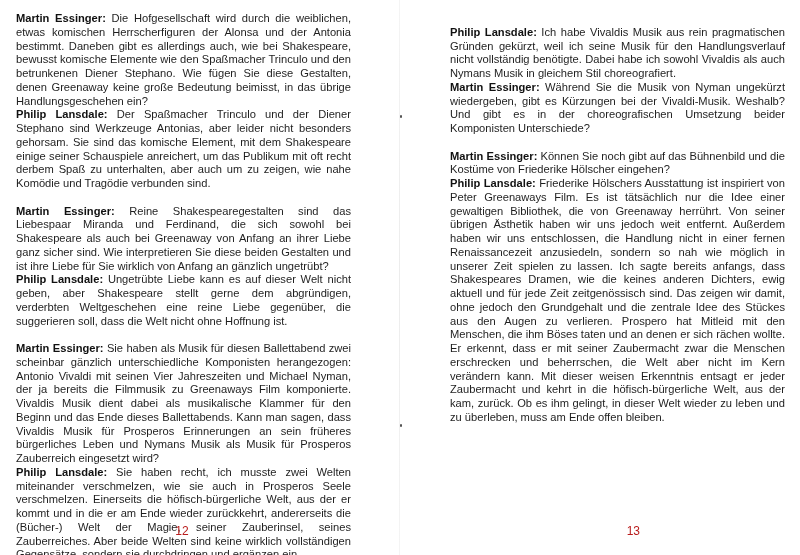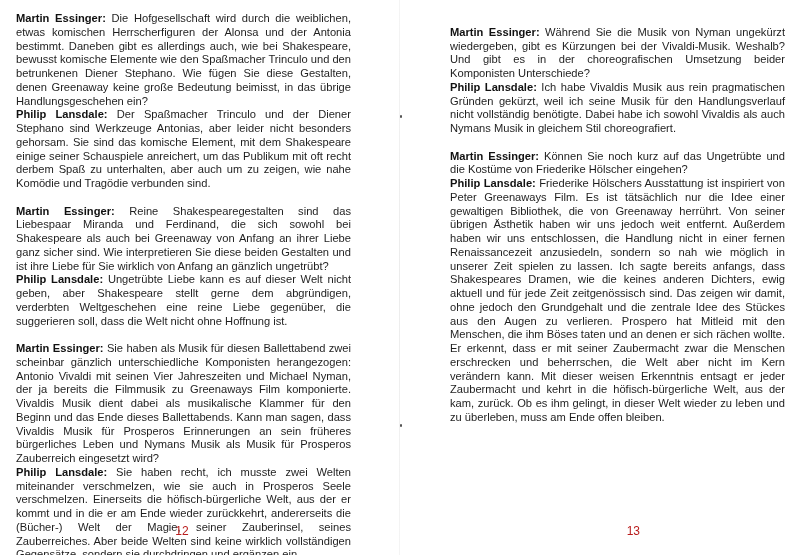--- a/index.html
+++ b/index.html
@@ -58,21 +58,21 @@
     <div class="folio">12</div>
   </div>
 
   <div class="gutter"></div>
   <div class="speck" style="left:400px;top:115px;"></div>
   <div class="speck" style="left:400px;top:424px;"></div>
 
   <div class="page page-right">
     <div class="col">
       <div class="gap"></div>
+      <p class="p"><span class="speaker">Philip Lansdale:</span><span> Ich habe Vivaldis Musik aus rein pragmatischen Gründen gekürzt, weil ich seine Musik für den Handlungsverlauf nicht vollständig benötigte. Dabei habe ich sowohl Vivaldis als auch Nymans Musik in gleichem Stil choreografiert.</span></p>
       <p class="p"><span class="speaker">Martin Essinger:</span><span> Während Sie die Musik von Nyman ungekürzt wiedergeben, gibt es Kürzungen bei der Vivaldi-Musik. Weshalb? Und gibt es in der choreografischen Umsetzung beider Komponisten Unterschiede?</span></p>
-      <p class="p"><span class="speaker">Philip Lansdale:</span><span> Ich habe Vivaldis Musik aus rein pragmatischen Gründen gekürzt, weil ich seine Musik für den Handlungsverlauf nicht vollständig benötigte. Dabei habe ich sowohl Vivaldis als auch Nymans Musik in gleichem Stil choreografiert.</span></p>
       <div class="gap"></div>
-      <p class="p"><span class="speaker">Martin Essinger:</span><span> Können Sie noch kurz auf das Ungetrübte und die Kostüme von Friederike Hölscher eingehen?</span></p>
+      <p class="p"><span class="speaker">Martin Essinger:</span><span> Können Sie noch gibt auf das Bühnenbild und die Kostüme von Friederike Hölscher eingehen?</span></p>
       <p class="p"><span class="speaker">Philip Lansdale:</span><span> Friederike Hölschers Ausstattung ist inspiriert von Peter Greenaways Film. Es ist tätsächlich nur die Idee einer gewaltigen Bibliothek, die von Greenaway herrührt. Von seiner übrigen Ästhetik haben wir uns jedoch weit entfernt. Außerdem haben wir uns entschlossen, die Handlung nicht in einer fernen Renaissancezeit anzusiedeln, sondern so nah wie möglich in unserer Zeit spielen zu lassen. Ich sagte bereits anfangs, dass Shakespeares Dramen, wie die keines anderen Dichters, ewig aktuell und für jede Zeit </span><span class="em">zeitgenössisch</span><span> sind. Das zeigen wir damit, ohne jedoch den Grundgehalt und die zentrale Idee des Stückes aus den Augen zu verlieren. Prospero hat Mitleid mit den Menschen, die ihm Böses taten und an denen er sich rächen wollte. Er erkennt, dass er mit seiner Zaubermacht zwar die Menschen erschrecken und beherrschen, die Welt aber nicht im Kern verändern kann. Mit dieser weisen Erkenntnis entsagt er jeder Zaubermacht und kehrt in die höfisch-bürgerliche Welt, aus der kam, zurück. Ob es ihm gelingt, in dieser Welt wieder zu leben und zu überleben, muss am Ende offen bleiben.</span></p>
     </div>
     <div class="folio">13</div>
   </div>
 </div>
 
 </body></html>

